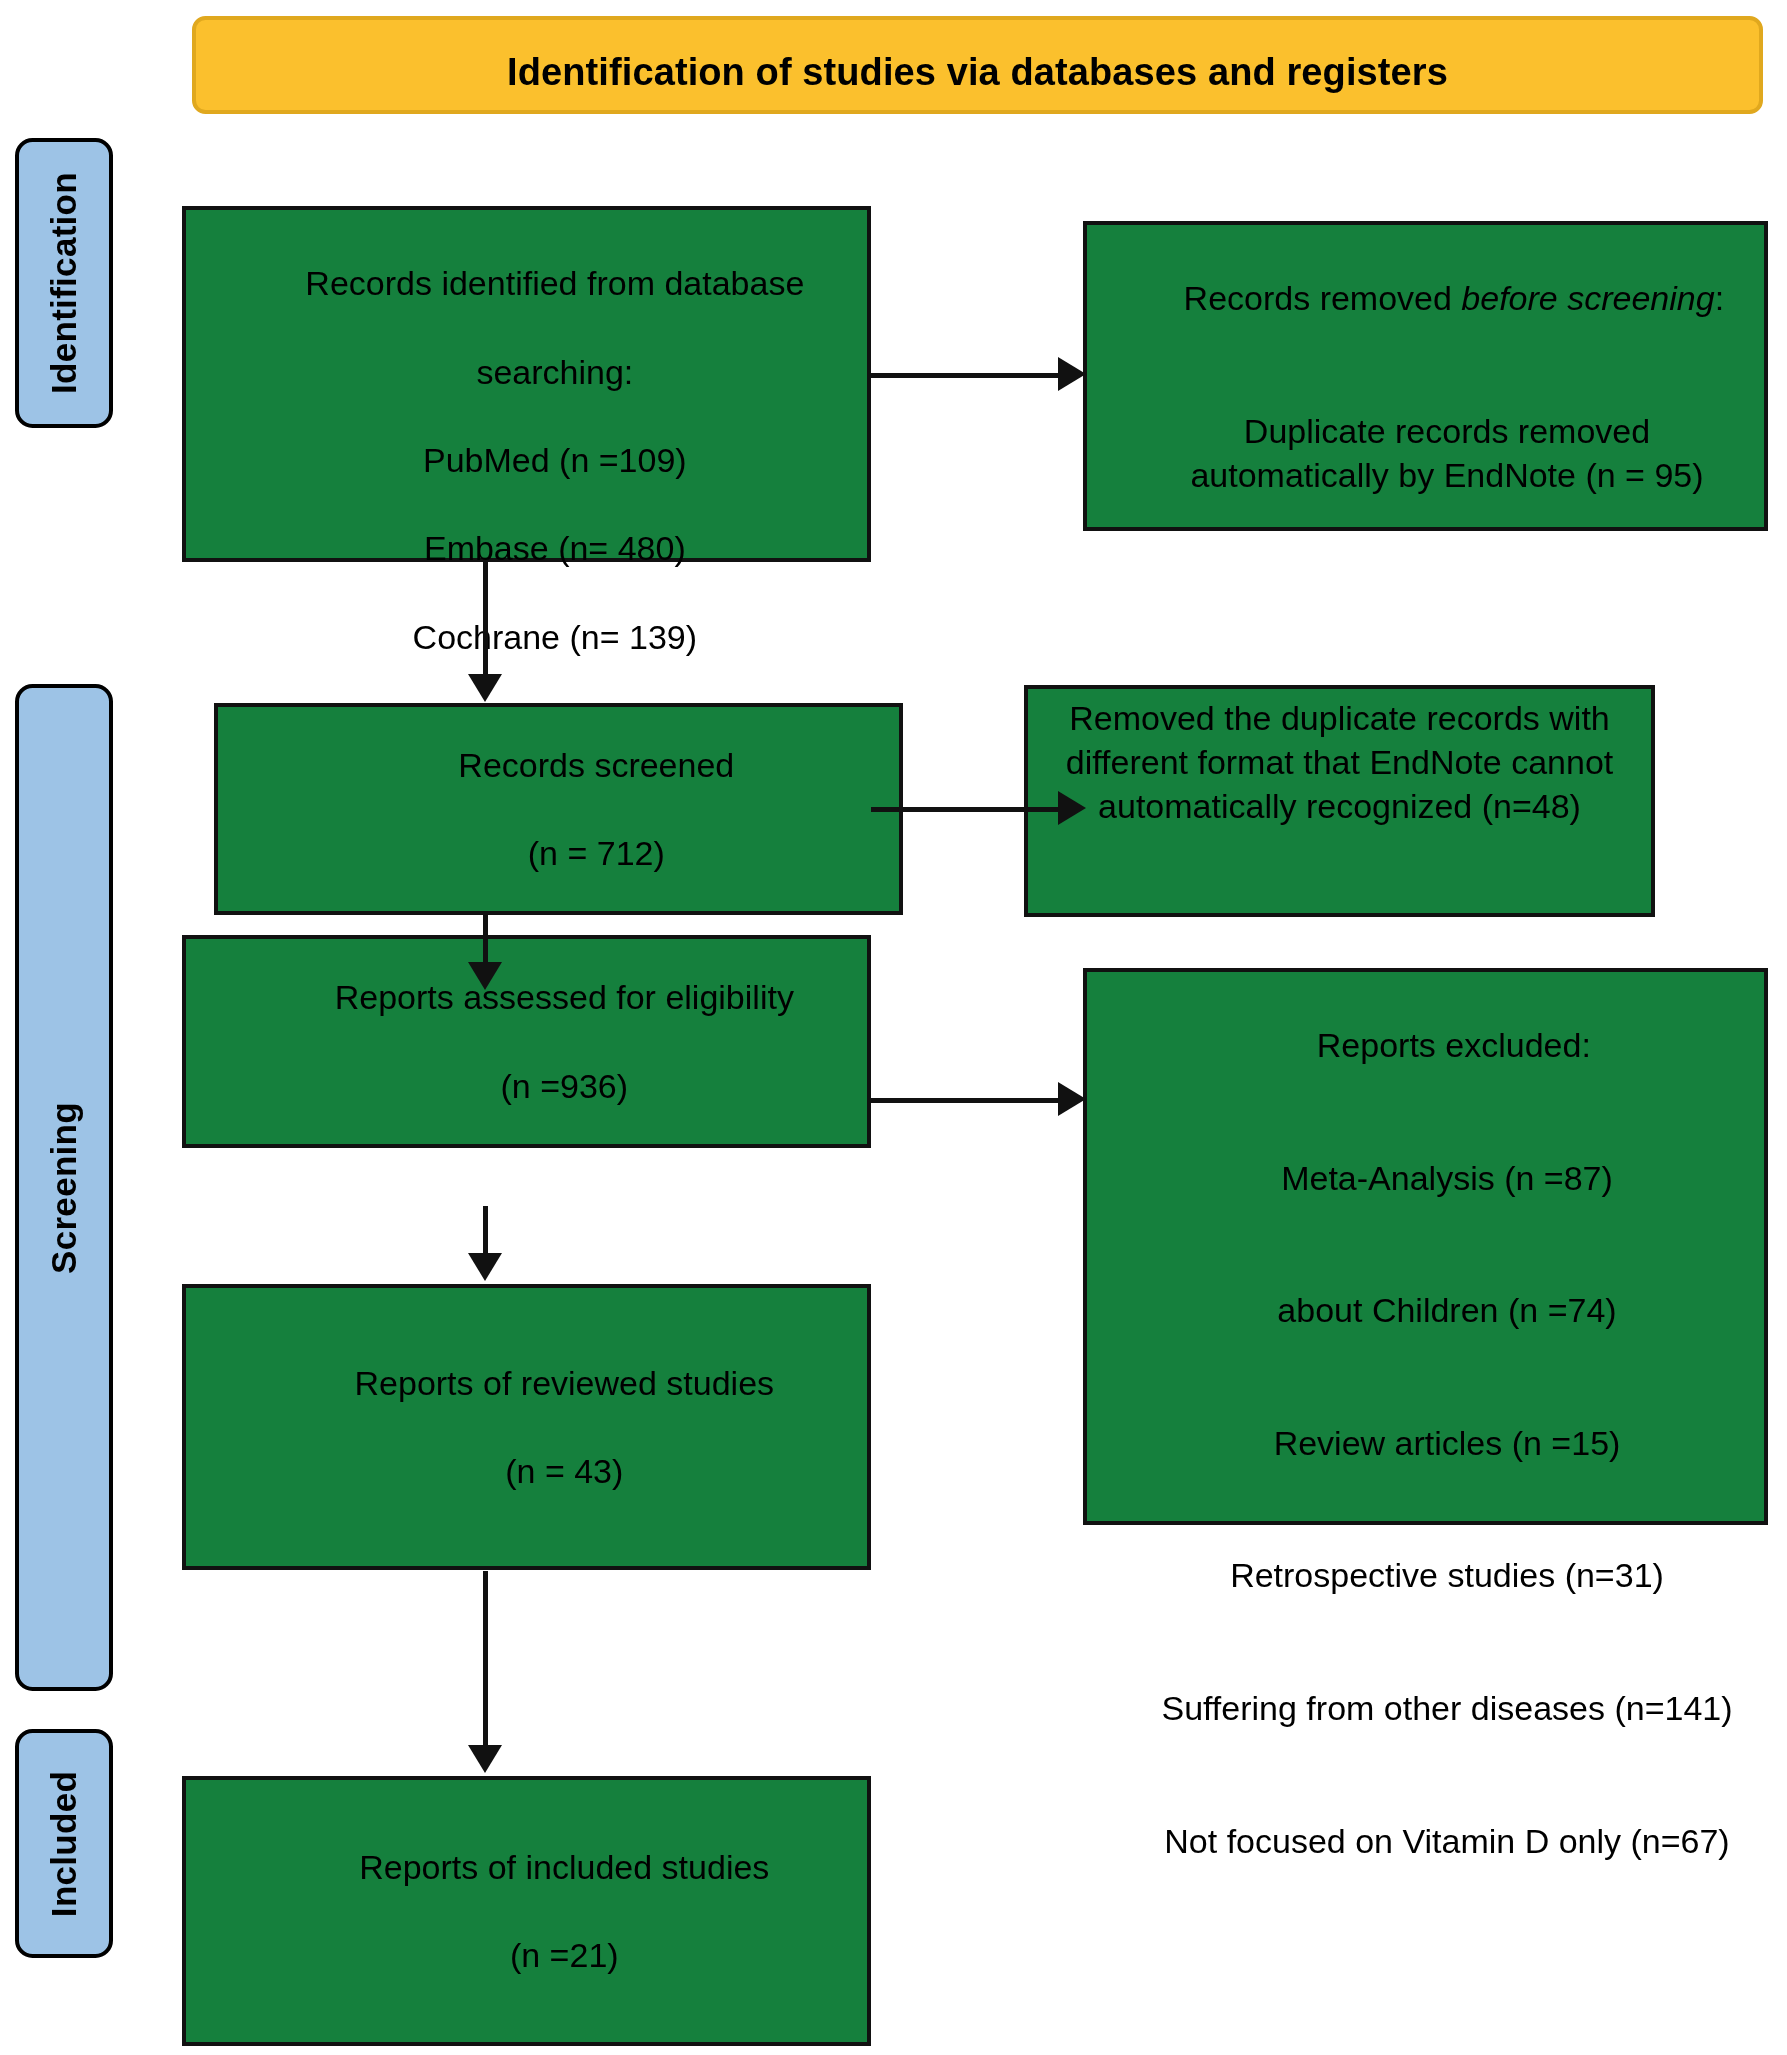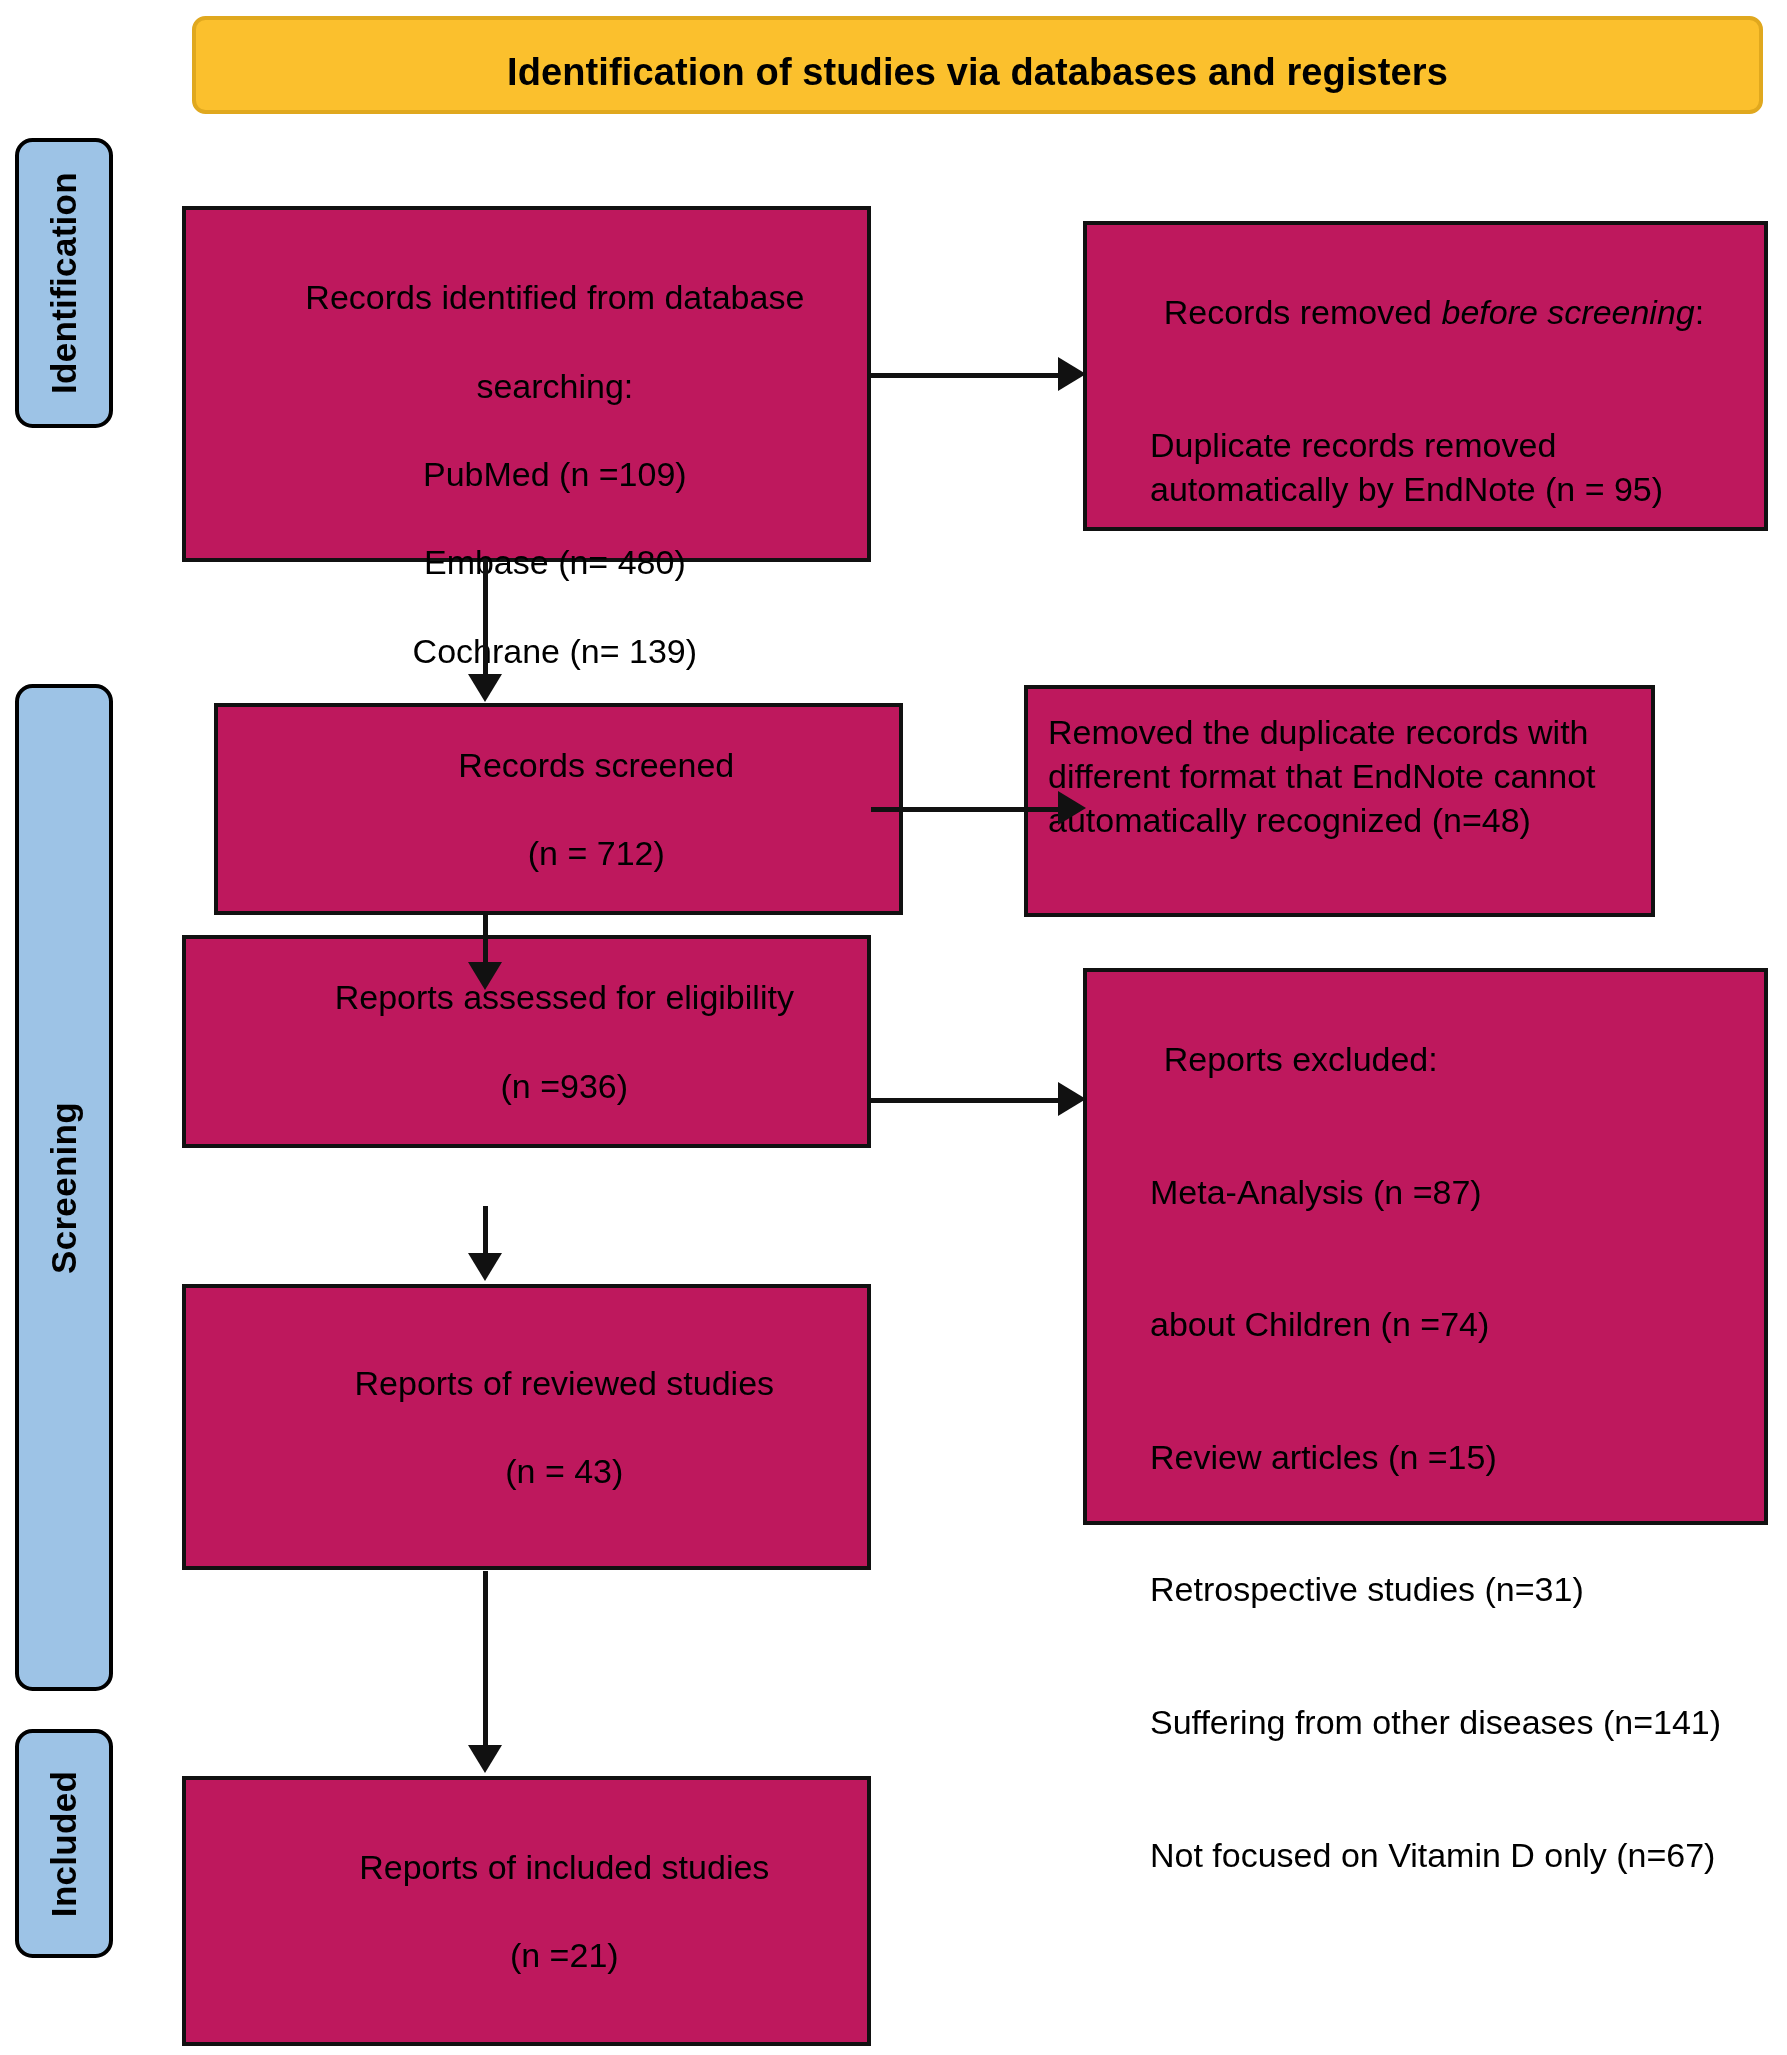--- a/index.html
+++ b/index.html
@@ -65,33 +65,33 @@
     color: #000000;
     letter-spacing: 0.3px;
   }
   #tab-identification { top: 138px;  height: 290px; }
   #tab-screening     { top: 684px; height: 1007px; }
   #tab-included      { top: 1729px; height: 229px; }
 
   
   .flow-box {
     position: absolute;
-    background: #be185d;
+    background: #15803d;
     border: 4px solid #111111;
     box-sizing: border-box;
-    padding: 21px 20px;
+    padding: 7px 20px;
   }
   .flow-box .box-text {
     font-size: 34px;
     line-height: 1.30;
     color: #000000;
     white-space: pre-wrap;
   }
   .center-text  { text-align: center; }
-  .left-text    { text-align: left; }
+  .left-text    { text-align: center; }
   .vcenter      { display: flex; align-items: center; justify-content: center; height: 100%; }
   .indent-line  { padding-left: 43px; display: block; }
   .italic-run   { font-style: italic; }
 
   
   #box-identified  { left: 182px; top: 206px;  width: 689px; height: 356px; }
   #box-screened    { left: 182px; top: 703px; width: 689px; height: 212px; margin-left: 32px; }
   #box-eligibility { left: 182px; top: 935px; width: 689px; height: 213px; }
   #box-reviewed    { left: 182px; top: 1284px; width: 689px; height: 286px; }
   #box-included    { left: 182px; top: 1776px; width: 689px; height: 270px; }

